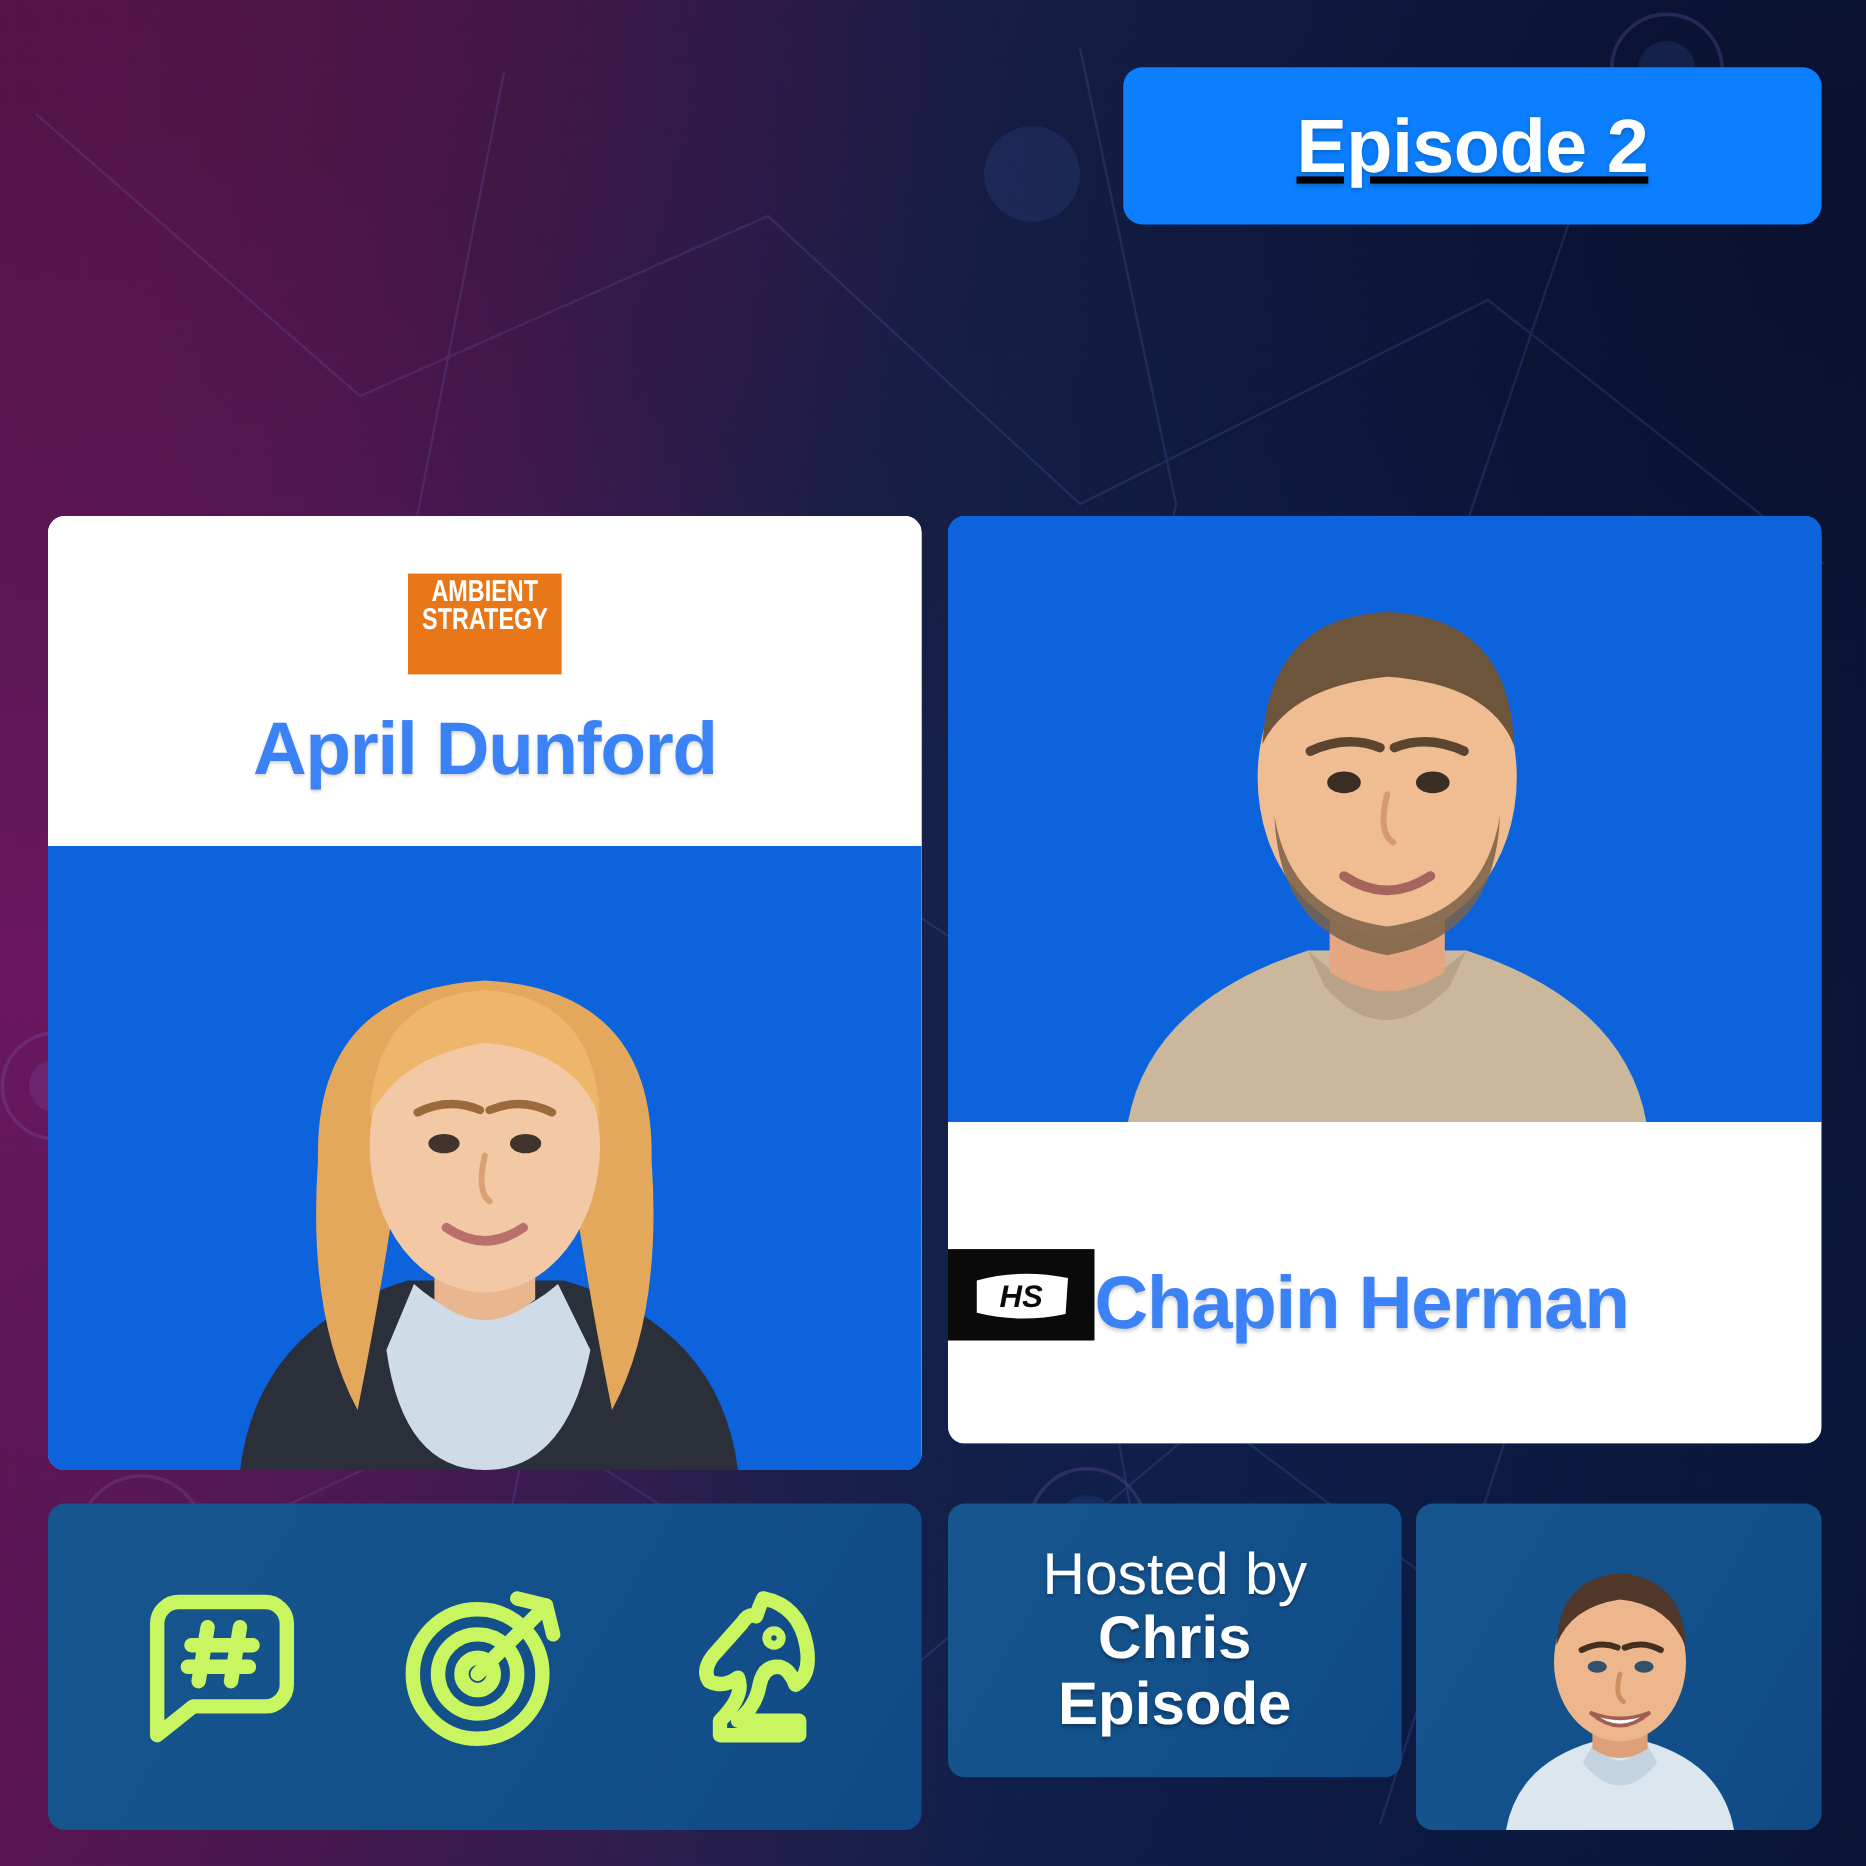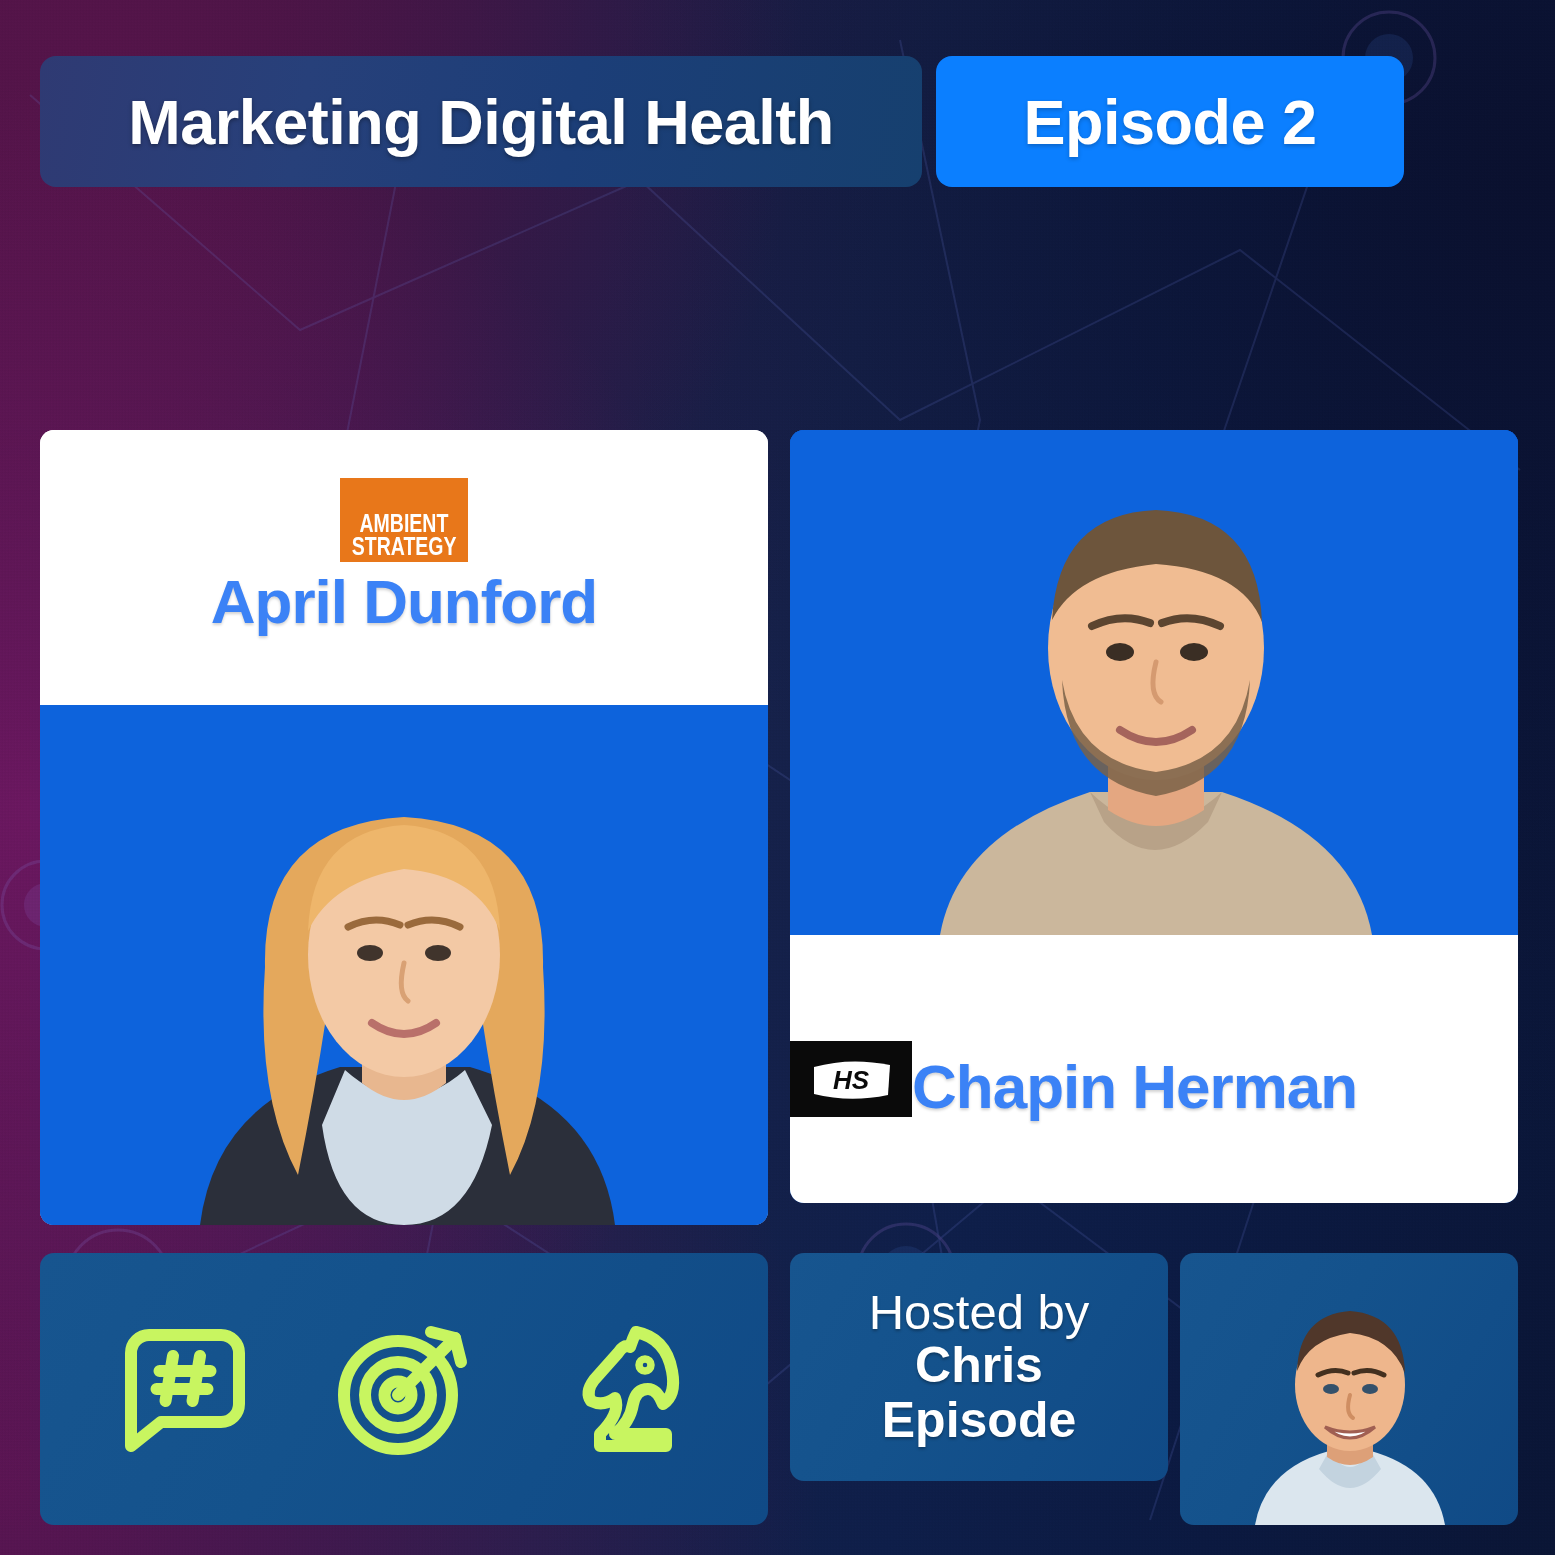--- a/index.html
+++ b/index.html
@@ -31,22 +31,22 @@
   #show-pill{
     left:40px;top:56px;width:882px;height:131px;border-radius:16px;
     background:linear-gradient(100deg,#2f3a73 0%,#27407a 30%,#1c3e78 60%,#16406f 100%);
     display:flex;align-items:center;justify-content:center;
   }
   #show-pill .t{
     color:#fff;font-size:63px;font-weight:bold;letter-spacing:-.5px;
     text-shadow:0 2px 4px rgba(0,0,0,.35);
   }
   #ep-pill{
-    left:936px;top:56px;width:468px;height:131px;border-radius:16px;
-    background:#0b7fff;display:flex;align-items:center;justify-content:center;
+    left:936px;top:56px;width:582px;height:131px;border-radius:16px;
+    background:#0b7fff;display:flex;align-items:center;justify-content:center;text-decoration:underline;
   }
   #ep-pill .t{
     color:#fff;font-size:63px;font-weight:bold;letter-spacing:-.5px;
     text-shadow:0 2px 4px rgba(0,0,0,.22);
   }
 
   
   #title-band{
     left:40px;top:210px;width:1478px;height:198px;border-radius:18px;
     background:#c8f560;display:flex;align-items:center;justify-content:center;
@@ -82,22 +82,22 @@
     display:flex;flex-direction:row;align-items:center;justify-content:flex-start;
     padding-top:34px;
   }
   .guest-name{
     color:#3b82f6;font-size:62px;font-weight:bold;letter-spacing:-1px;
     text-shadow:0 2px 3px rgba(0,0,0,.18);
   }
 
   
   .logo-ambient{
-    width:128px;height:84px;background:#e8771a;margin-bottom:4px;
-    display:flex;flex-direction:column;align-items:center;justify-content:flex-end;
+    width:128px;height:84px;background:#e8771a;margin-bottom:27px;
+    display:flex;flex-direction:column;align-items:center;justify-content:flex-start;
     line-height:.93;padding:4px 0;
   }
   .logo-ambient span{
     color:#fff;font-weight:bold;font-size:25px;letter-spacing:0px;
     transform:scaleX(.78);transform-origin:center;display:block;white-space:nowrap;
   }
   
   .logo-hs{
     width:122px;height:76px;background:#0a0a0a;margin-bottom:14px;
     display:flex;align-items:center;justify-content:center;position:relative;
@@ -142,23 +142,20 @@
       <circle cx="46" cy="905" r="22"></circle>
     </g>
     <g fill="#3c63b8" opacity=".35">
       <circle cx="1389" cy="58" r="24"></circle>
       <circle cx="906" cy="1272" r="26"></circle>
       <circle cx="860" cy="145" r="40"></circle>
     </g>
   </svg>
   <div id="noise"></div>
 
-  <div class="card" id="show-pill">
-    <div class="t">Marketing Digital Health</div>
-  </div>
 
   <div class="card" id="ep-pill">
     <div class="t">Episode 2</div>
   </div>
 
 
   <div class="card" id="guest-left">
     <div class="info">
       <div class="logo-ambient">
         <span>AMBIENT</span>

